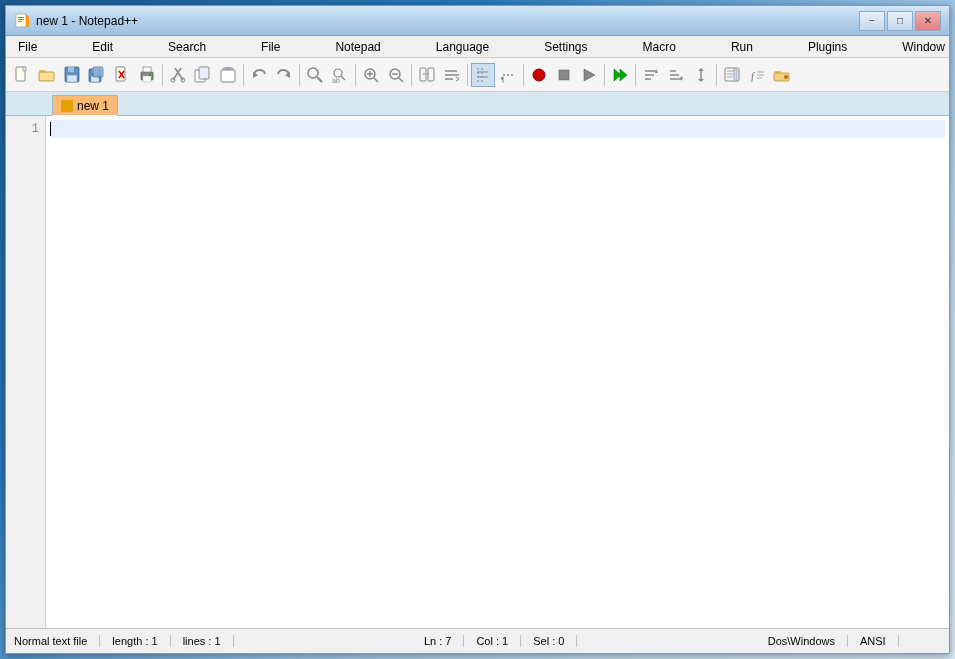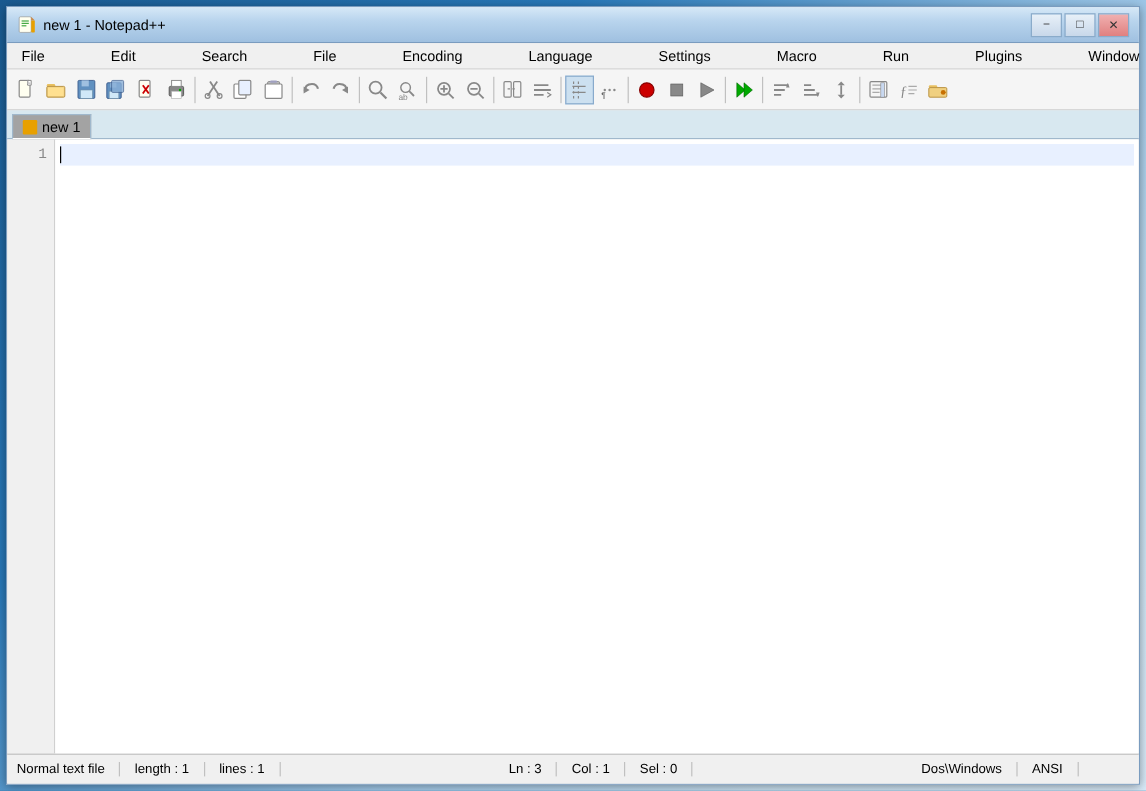--- a/index.html
+++ b/index.html
@@ -143,24 +143,25 @@
       padding: 2px 8px;
       font-size: 12px;
       cursor: pointer;
       display: flex;
       align-items: center;
       gap: 4px;
       height: 21px;
       min-width: 60px;
     }
     .tab.active {
-      background: #a3a3a3;
+      background: #fdba74;
       border-bottom: 1px solid #ffffff;
       margin-bottom: -1px;
       z-index: 1;
+      margin-left: 42px;
     }
     .tab-icon {
       width: 12px;
       height: 12px;
       background: #e8a000;
       border-radius: 1px;
       flex-shrink: 0;
     }
     
     .editor-container {
@@ -277,21 +278,21 @@
       <div class="tb-btn">□</div>
       <div class="tb-btn close">✕</div>
     </div>
   </div>
 
   <div class="menu-bar">
     <div class="menu-item">File</div>
     <div class="menu-item">Edit</div>
     <div class="menu-item">Search</div>
     <div class="menu-item">File</div>
-    <div class="menu-item">Encoding</div>
+    <div class="menu-item">Notepad</div>
     <div class="menu-item">Language</div>
     <div class="menu-item">Settings</div>
     <div class="menu-item">Macro</div>
     <div class="menu-item">Run</div>
     <div class="menu-item">Plugins</div>
     <div class="menu-item">Window</div>
     <div class="menu-item">?</div>
     <div class="menu-separator"></div>
     <div class="menu-close">✕</div>
   </div>
@@ -559,21 +560,21 @@
         <span class="cursor"></span>
       </div>
     </div>
   </div>
 
   <div class="status-bar">
     <span class="status-item">Normal text file</span>
     <span class="status-item">length : 1</span>
     <span class="status-item">lines : 1</span>
     <span class="status-spacer"></span>
-    <span class="status-item">Ln : 3</span>
+    <span class="status-item">Ln : 7</span>
     <span class="status-item">Col : 1</span>
     <span class="status-item">Sel : 0</span>
     <span class="status-spacer"></span>
     <span class="status-item">Dos\Windows</span>
     <span class="status-item">ANSI</span>
     <span class="status-item">INS</span>
   </div>
 </div>
 
 </body></html>

